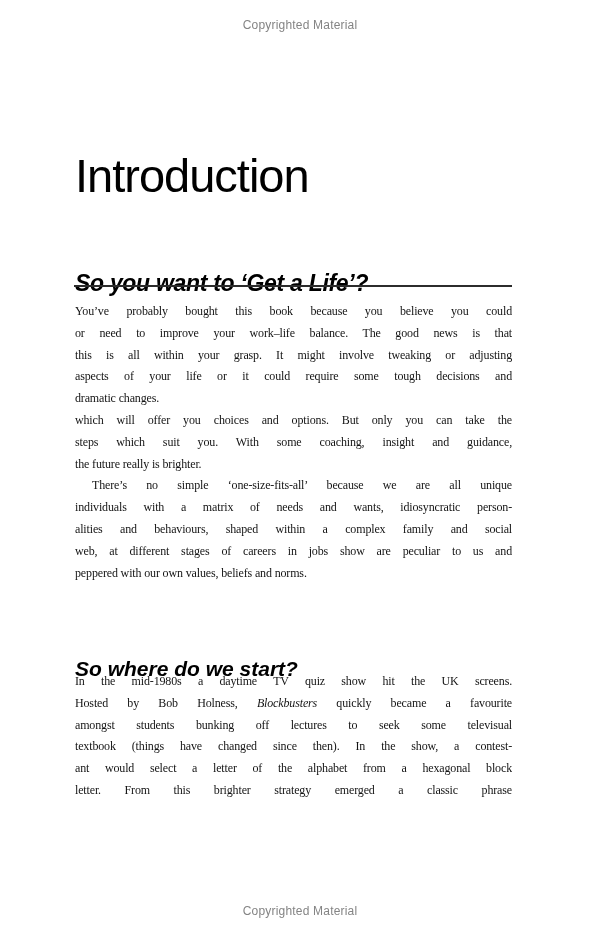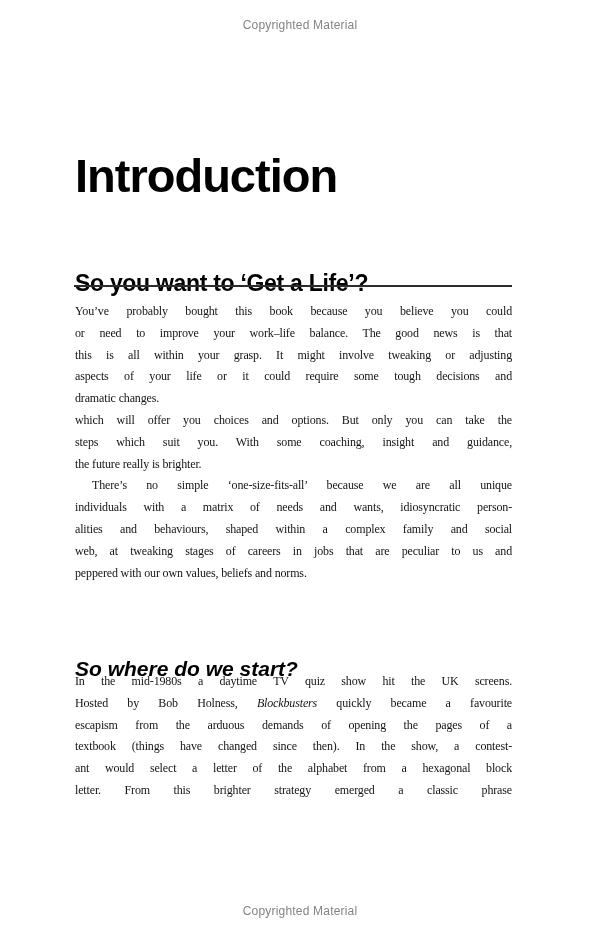--- a/index.html
+++ b/index.html
@@ -29,36 +29,37 @@
     letter-spacing: 0.2px;
   }
   .copyright.top { top: 18px; }
   .copyright.bottom { top: 904px; }
 
   .chapter-title {
     position: absolute;
     left: 75px;
     top: 121px;
     font-family: "Liberation Sans", sans-serif;
-    font-weight: bold;
+    font-weight: normal;
     font-size: 47px;
     line-height: 1;
     color: #000000;
     letter-spacing: -1px;
   }
   .section-heading {
     position: absolute;
     left: 75px;
     top: 251px;
     font-family: "Liberation Sans", sans-serif;
     font-weight: bold;
     font-size: 23px;
     line-height: 1.2;
     color: #000000;
     letter-spacing: -0.3px;
+    font-style: italic;
   }
   .section-rule {
     position: absolute;
     left: 74px;
     top: 285px;
     width: 438px;
     height: 2px;
     background: #2c2c2c;
   }
   .subsection-heading {
@@ -122,32 +123,32 @@
       </div>
       <div class="para">
         <div class="line">which will offer you choices and options. But only you can take the</div>
         <div class="line">steps which suit you. With some coaching, insight and guidance,</div>
         <div class="line last-left">the future really is brighter.</div>
       </div>
       <div class="para">
         <div class="line indent">There’s no simple ‘one-size-fits-all’ because we are all unique</div>
         <div class="line">individuals with a matrix of needs and wants, idiosyncratic person-</div>
         <div class="line">alities and behaviours, shaped within a complex family and social</div>
-        <div class="line">web, at tweaking stages of careers in jobs that are peculiar to us and</div>
+        <div class="line">web, at different stages of careers in jobs show are peculiar to us and</div>
         <div class="line last-left">peppered with our own values, beliefs and norms.</div>
       </div>
     </div>
 
   <h3 class="subsection-heading">So where do we start?</h3>
 
   <div class="body-block second">
       <div class="para">
         <div class="line">In the mid-1980s a daytime TV quiz show hit the UK screens.</div>
         <div class="line">Hosted by Bob Holness, <i>Blockbusters</i> quickly became a favourite</div>
-        <div class="line">escapism from the arduous demands of opening the pages of a</div>
+        <div class="line">amongst students bunking off lectures to seek some televisual</div>
         <div class="line">textbook (things have changed since then). In the show, a contest-</div>
         <div class="line">ant would select a letter of the alphabet from a hexagonal block</div>
         <div class="line">letter. From this brighter strategy emerged a classic phrase</div>
       </div>
     </div>
 
   <div class="copyright bottom">Copyrighted Material</div>
 
 </div>
 

